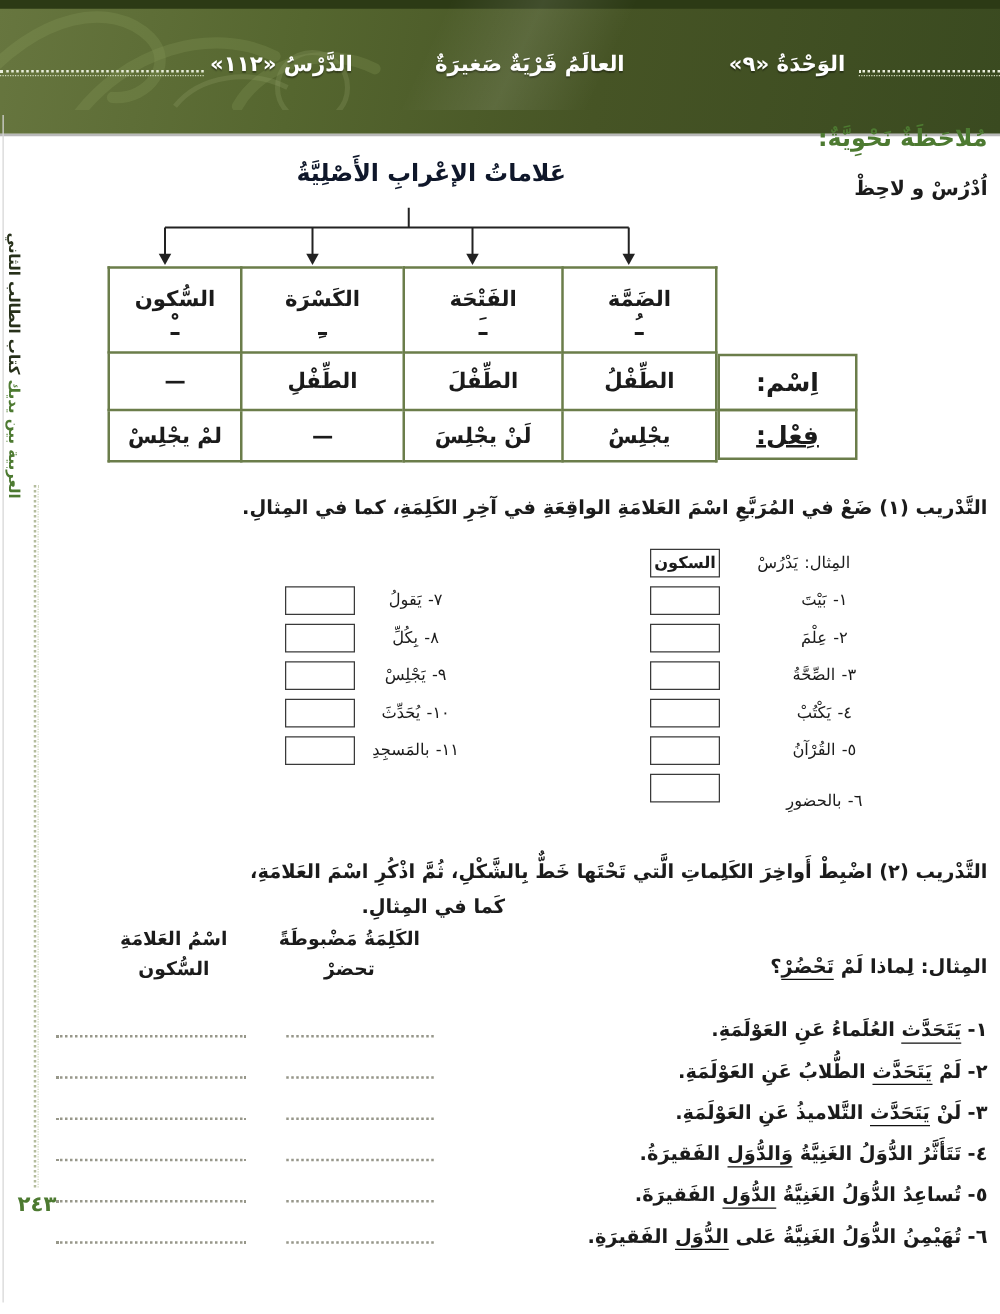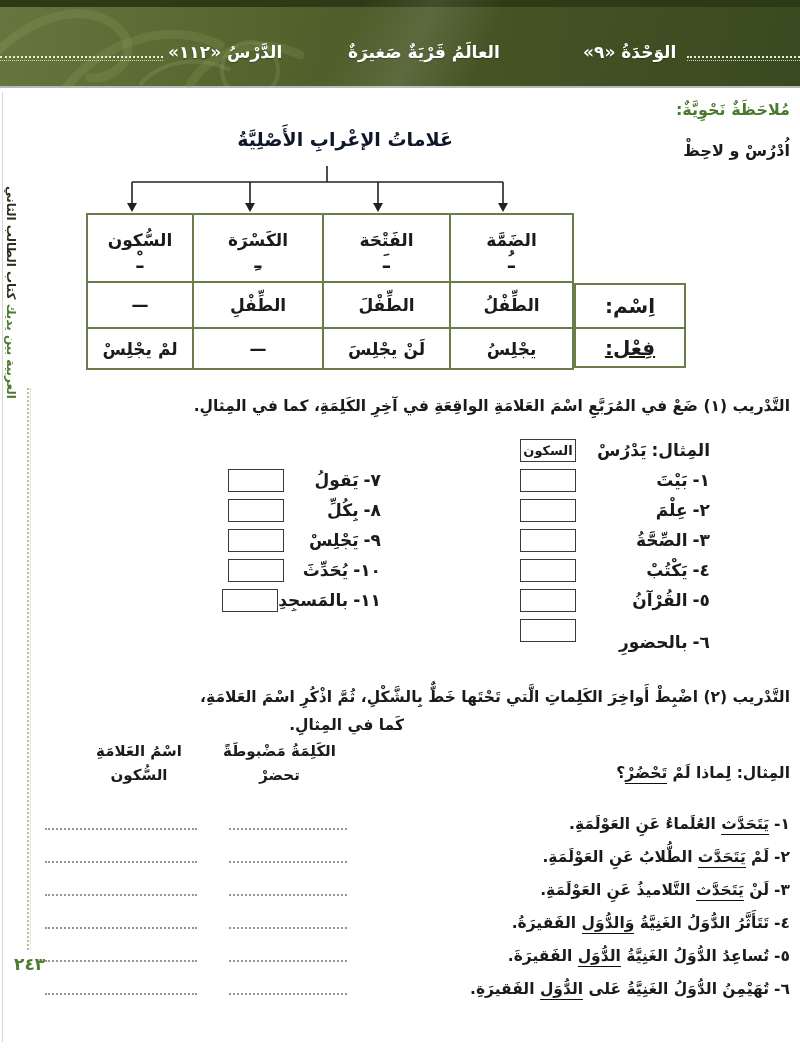--- a/index.html
+++ b/index.html
@@ -4,21 +4,21 @@
 <style>
   * { margin:0; padding:0; box-sizing:border-box; }
   html,body { width:800px; height:1051px; }
   body {
     font-family:"DejaVu Sans", sans-serif;
     background:#fff; color:#1b1b1b;
     position:relative; overflow:hidden; direction:rtl;
   }
   
   .band {
-    position:absolute; top:0; left:0; width:800px; height:88px;
+    position:absolute; top:0; left:0; width:800px; height:109px;
     background:linear-gradient(100deg,#67763f 0%,#55662f 30%,#465425 60%,#3a4a20 100%);
     border-bottom:2px solid #b9b9b9;
   }
   .band::before{
     content:""; position:absolute; top:0; left:0; right:0; height:7px;
     background:#2c3a15;
   }
   .band::after{
     content:""; position:absolute; top:0; left:300px; width:260px; height:88px;
     background:linear-gradient(115deg, rgba(255,255,255,0) 20%, rgba(255,255,255,.10) 45%, rgba(255,255,255,0) 70%);
@@ -52,21 +52,21 @@
     border-left:2px dotted #b4bc9d; border-right:1px dotted #cdd4ba;
   }
   .pagenum {
     position:absolute; left:14px; top:954px;
     color:#4d7a31; font-size:17px; font-weight:700;
   }
 
   
   .note-heading {
     position:absolute; top:100px; right:10px;
-    color:#4d7a31; font-size:16px; font-weight:700;
+    color:#4d7a31; font-size:19px; font-weight:700;
   }
   .study-line {
     position:absolute; top:141px; right:10px;
     color:#1b1b1b; font-size:16px; font-weight:700;
   }
   .main-title {
     position:absolute; top:128px; left:80px; width:530px;
     text-align:center; color:#0f172a; font-size:19px; font-weight:700;
   }
   .tree { position:absolute; left:80px; top:166px; }
@@ -91,21 +91,21 @@
 
   
   .ex1-instr {
     position:absolute; top:397px; right:10px; left:10px;
     text-align:right; font-size:15.5px; font-weight:700;
   }
   .ex1-col { position:absolute; display:flex; flex-direction:column; }
   .ex1-col.right { top:438px; left:520px; width:190px; }
   .ex1-col.left  { top:468px; left:228px; width:153px; }
   .ex1-row { display:flex; flex-direction:row; align-items:center; height:24px; margin-bottom:6px; }
-  .ex1-text { flex:1; text-align:right; font-size:17px; font-weight:700; white-space:nowrap; }
+  .ex1-text { flex:1; text-align:center; font-size:13px; font-weight:400; white-space:nowrap; }
   .ex1-text .num { margin-inline-end:5px; }
   .ex1-box {
     width:56px; height:23px; border:1.5px solid #3a3a3a; background:#fff;
     display:flex; align-items:center; justify-content:center;
     font-size:13px; font-weight:700; flex:none;
   }
   .ex1-col.left .ex1-box { width:56px; }
 
   
   .ex2-instr1 {

